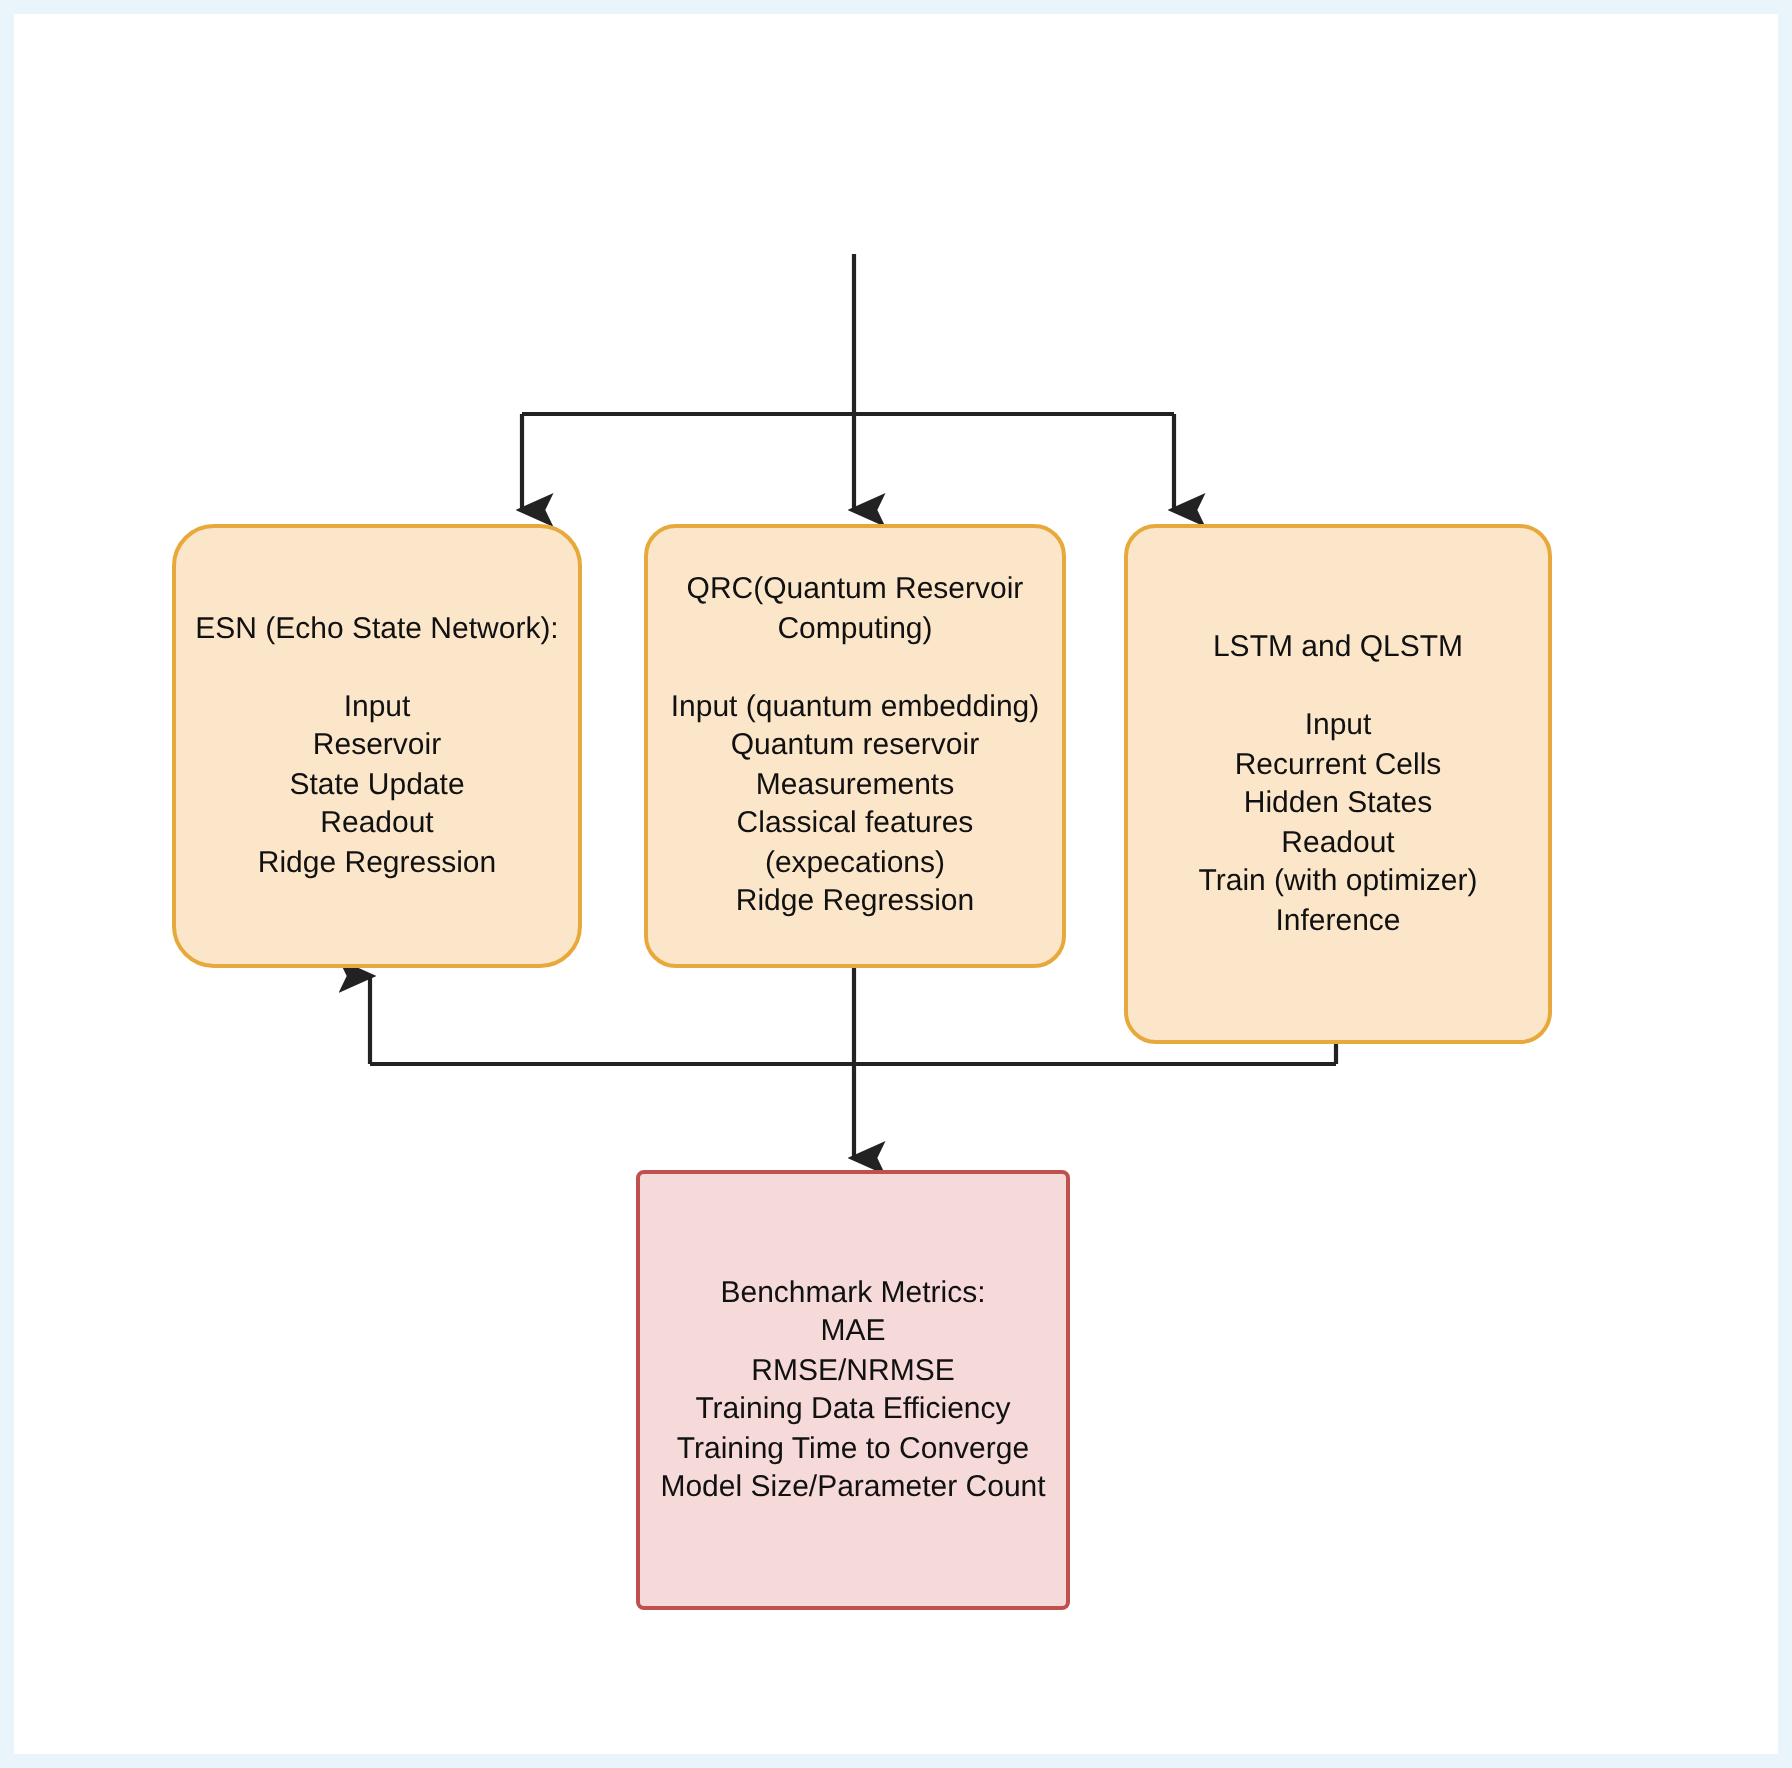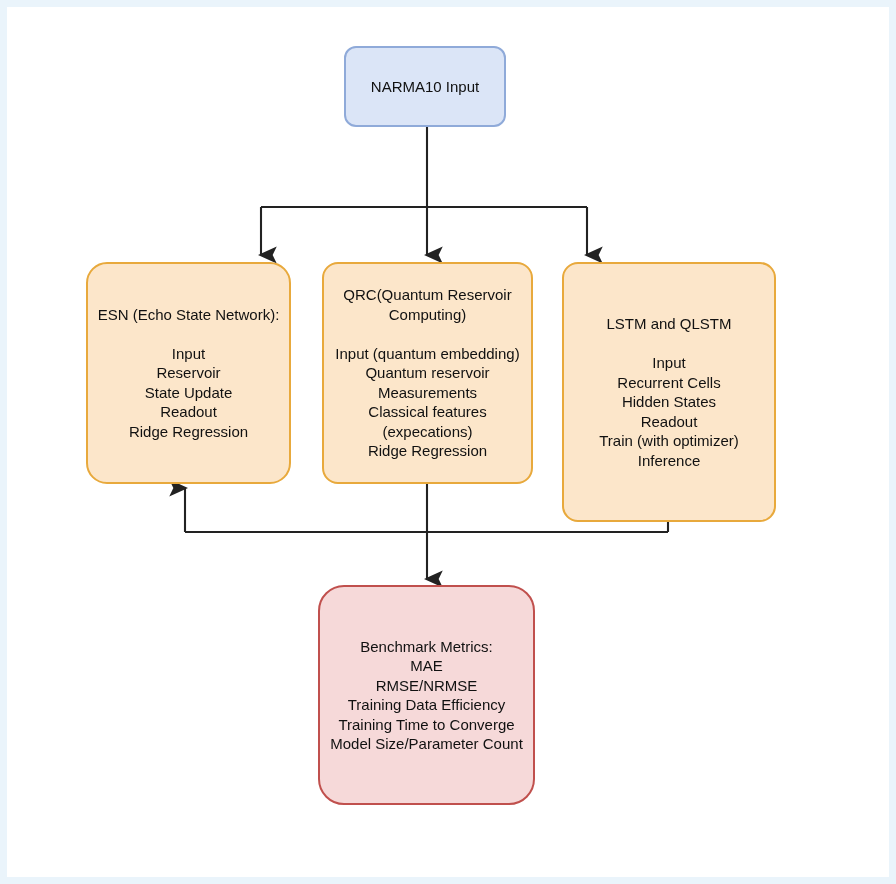--- a/index.html
+++ b/index.html
@@ -61,21 +61,21 @@
     border-color: #8faad9;
     border-radius: 12px;
   }
   .node-model {
     background: #fce6ca;
     border-color: #e8a93c;
   }
   .node-metrics {
     background: #f6d9d9;
     border-color: #c0504d;
-    border-radius: 26px;
+    border-radius: 4px;
   }
 </style>
 </head>
 <body>
 
 <div id="page">
   <div id="canvas">
 
     <svg class="edges" viewBox="0 0 882 870" preserveAspectRatio="none">
       <defs>
@@ -97,23 +97,20 @@
         <path d="M 580 200 L 580 248" marker-end="url(#arrow-down)"></path>
 
         <path d="M 420 477 L 420 572" marker-end="url(#arrow-down)"></path>
 
         <path d="M 178 525 L 661 525"></path>
         <path d="M 178 525 L 178 481" marker-end="url(#arrow-down)"></path>
         <path d="M 661 525 L 661 481" marker-end="url(#arrow-down)"></path>
       </g>
     </svg>
 
-    <div class="node node-input" style="left:337px; top:39px; width:162px; height:81px;">
-      <span class="node-text">NARMA10 Input</span>
-    </div>
 
     <div class="node node-model" style="left:79px; top:255px; width:205px; height:222px;border-radius:21px;">
       <span class="node-text">ESN (Echo State Network):
 
 Input
 Reservoir
 State Update
 Readout
 Ridge Regression</span>
     </div>

